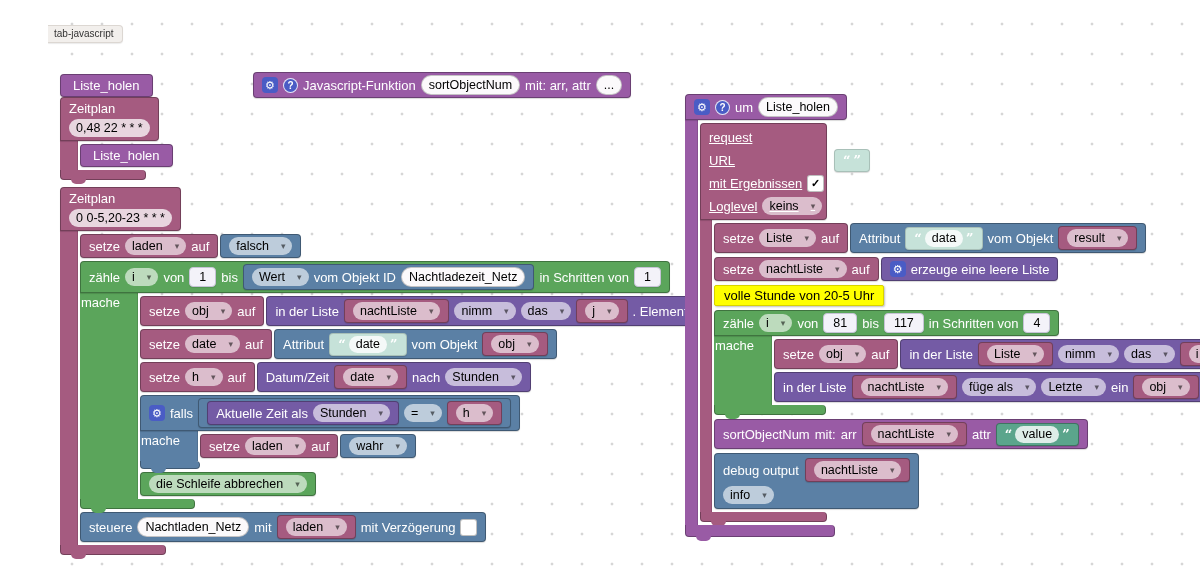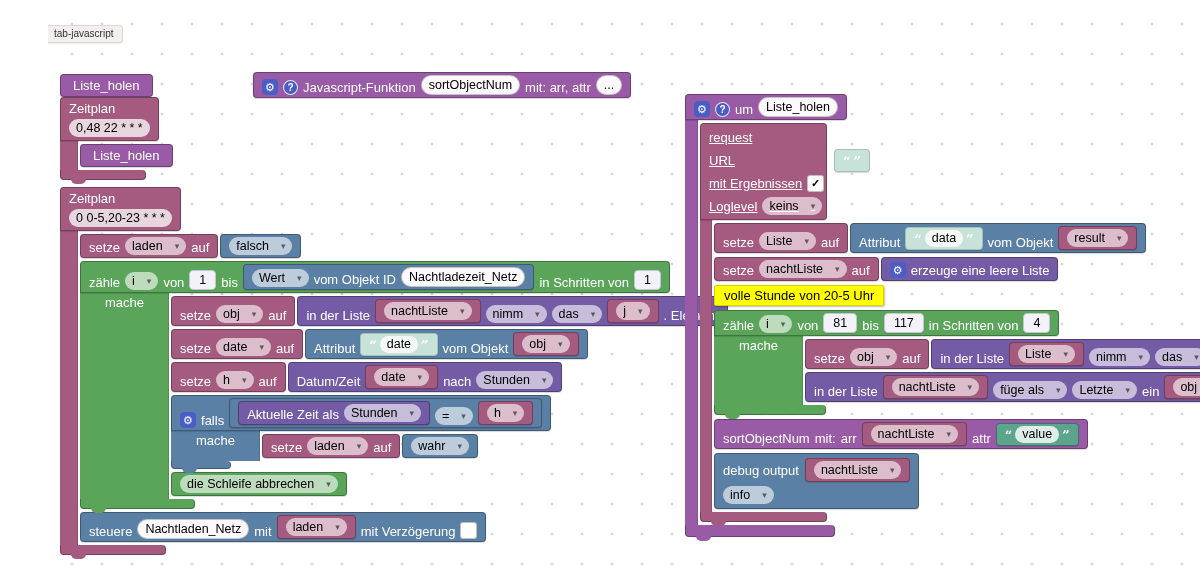--- a/index.html
+++ b/index.html
@@ -5,35 +5,35 @@
   html,body{margin:0;padding:0;background:#fff;}
   #canvas{position:relative;width:1200px;height:566px;overflow:hidden;
     font-family:"Liberation Sans",sans-serif;font-size:13px;
     background-color:#fff;
     background-image:radial-gradient(var(--dot,#d6d6d6) 1.2px,transparent 1.7px);
     background-size:30px 30px;background-position:9px 9px;margin-left:48px;}
   .abs{position:absolute;}
   .col{display:flex;flex-direction:column;align-items:flex-start;}
   .row{display:flex;align-items:stretch;gap:2px;}
   .stack{display:flex;flex-direction:column;align-items:flex-start;gap:3px;padding:3px 0 3px 2px;}
-  .blk{display:inline-flex;align-items:flex-end;gap:5px;padding:2px 8px;border-radius:4px;
+  .blk{display:inline-flex;align-items:center;gap:5px;padding:2px 8px;border-radius:4px;
     border:1px solid rgba(0,0,0,.3);min-height:23px;box-sizing:border-box;color:#fff;
     box-shadow:0 1px 1px rgba(0,0,0,.15);}
   .headcol{flex-direction:column;align-items:flex-start;gap:3px;padding:3px 8px;}
   .bg-proc{background:var(--proc,#995ba5);}
   .bg-var{background:var(--varc,#a55b80);}
   .bg-logic{background:var(--logic,#5b80a5);}
   .bg-loop{background:var(--loop,#5ba55b);}
   .bg-list{background:var(--list,#745ba5);}
   .bg-text{background:var(--text,#5ba58c);}
   .bg-tshadow{background:var(--tshadow,#c6e2d9);border-color:rgba(0,0,0,.15);}
   .wrap{display:flex;flex-direction:column;align-items:flex-start;}
   .wrap>.head{border-bottom-left-radius:0;position:relative;z-index:1;}
   .body{display:flex;align-items:stretch;}
-  .side{display:flex;align-items:flex-start;padding:2px 25px;color:#fff;font-size:13px;
+  .side{display:flex;align-items:flex-start;padding:2px 1px;color:#fff;font-size:13px;
     box-sizing:border-box;box-shadow:inset -1px 0 0 rgba(0,0,0,.12);}
   .side.bar{padding:0;}
   .sw12{width:12px;}.sw13{width:13px;}.sw18{width:18px;}.swm{min-width:58px;}
   .foot{height:10px;border-radius:0 4px 4px 4px;position:relative;
     border:1px solid rgba(0,0,0,.3);border-top:none;box-sizing:border-box;}
   .foot::after{content:"";position:absolute;left:10px;top:100%;width:15px;height:5px;
     background:inherit;border-radius:0 0 5px 5px;}
   .fw60{width:60px;height:8px;}.fw86{width:86px;}.fw106{width:106px;}.fw112{width:112px;}
   .fw115{width:115px;}.fw128{width:127px;}.fw150{width:150px;height:12px;}
   .dd{display:inline-flex;align-items:center;gap:12px;background:rgba(255,255,255,.6);

